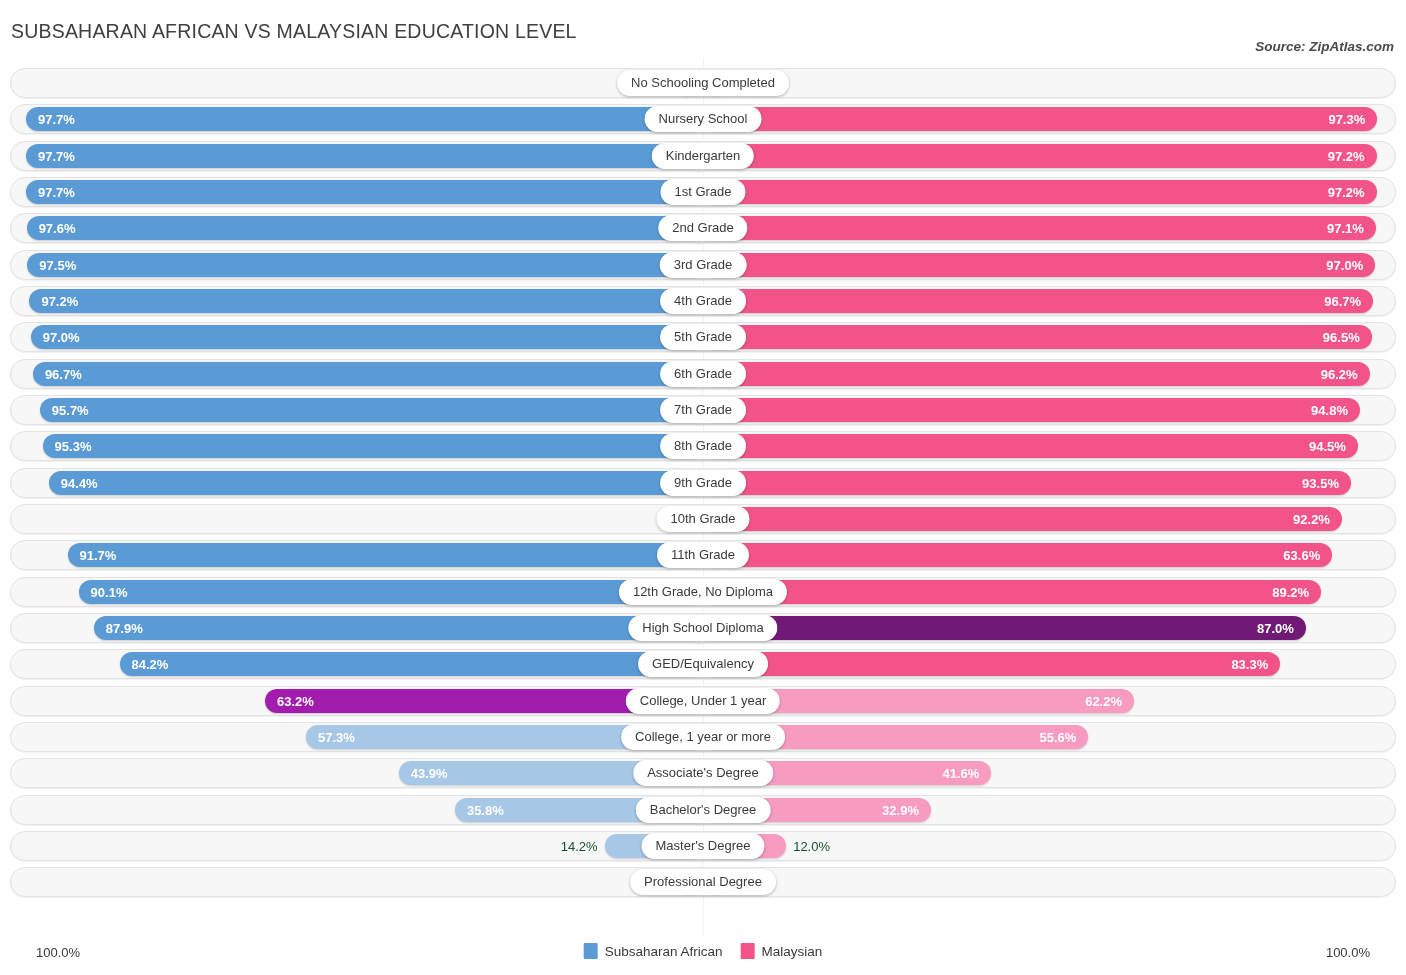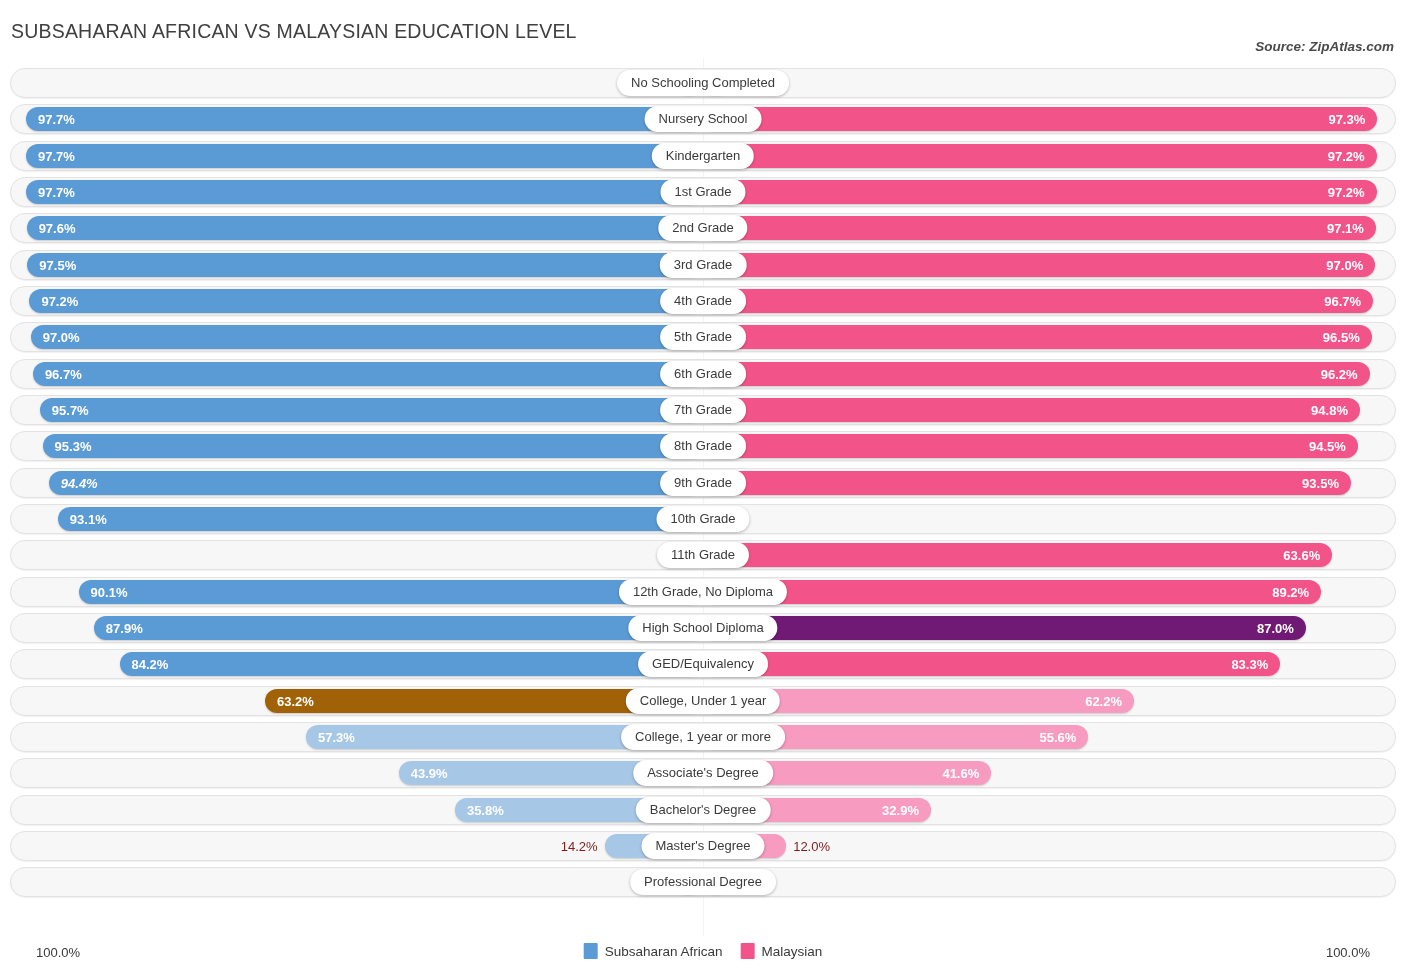--- a/index.html
+++ b/index.html
@@ -101,21 +101,21 @@
   .bar-val {
     position: absolute;
     top: 50%;
     transform: translateY(-50%);
     font-size: 13px;
     font-weight: bold;
     white-space: nowrap;
     line-height: 1;
   }
   .bar-val.inside  { color: #ffffff; }
-  .bar-val.outside { color: #7f1d1d; font-weight: normal; }
+  .bar-val.outside { color: #14532d; font-weight: normal; }
 
   .bar-val.left.inside   { left: 12px; }
   .bar-val.left.outside  { right: calc(100% + 7px); }
   .bar-val.right.inside  { right: 12px; }
   .bar-val.right.outside { left: calc(100% + 7px); }
 
   .cat-pill {
     position: absolute;
     top: 50%;
     left: 50%;
@@ -290,37 +290,40 @@
         <div class="bar left" style="width: 660.429px; background: rgb(91, 155, 213);">
           <span class="bar-val left inside">95.3%</span>
         </div>
         <div class="bar right" style="width: 654.885px; background: rgb(242, 84, 138);">
           <span class="bar-val right inside">94.5%</span>
         </div>
         <div class="cat-pill">8th Grade</div>
       </div>
       <div class="row" style="top: 409.63px;">
         <div class="track"></div>
-        <div class="bar left" style="width: 654.192px; background: rgb(91, 155, 213); font-style: italic;">
+        <div class="bar left" style="width: 654.192px; background: rgb(91, 155, 213);">
           <span class="bar-val left inside">94.4%</span>
         </div>
         <div class="bar right" style="width: 647.955px; background: rgb(242, 84, 138);">
           <span class="bar-val right inside">93.5%</span>
         </div>
         <div class="cat-pill">9th Grade</div>
       </div>
       <div class="row" style="top: 445.96px;">
         <div class="track"></div>
-        <div class="bar left" style="width: 645.183px; background: rgb(91, 155, 213);">
-          <span class="bar-val left inside">93.1%</span>
+        <div class="bar right" style="width: 638.946px; background: rgb(242, 84, 138);">
+          <span class="bar-val right inside">92.2%</span>
         </div>
         <div class="cat-pill">10th Grade</div>
       </div>
       <div class="row" style="top: 482.29px;">
         <div class="track"></div>
+        <div class="bar left" style="width: 635.481px; background: rgb(91, 155, 213);">
+          <span class="bar-val left inside">91.7%</span>
+        </div>
         <div class="bar right" style="width: 629.244px; background: rgb(242, 84, 138);">
           <span class="bar-val right inside">63.6%</span>
         </div>
         <div class="cat-pill">11th Grade</div>
       </div>
       <div class="row" style="top: 518.62px;">
         <div class="track"></div>
         <div class="bar left" style="width: 624.393px; background: rgb(91, 155, 213);">
           <span class="bar-val left inside">90.1%</span>
         </div>
@@ -344,21 +347,21 @@
         <div class="bar left" style="width: 583.506px; background: rgb(91, 155, 213);">
           <span class="bar-val left inside">84.2%</span>
         </div>
         <div class="bar right" style="width: 577.269px; background: rgb(242, 84, 138);">
           <span class="bar-val right inside">83.3%</span>
         </div>
         <div class="cat-pill">GED/Equivalency</div>
       </div>
       <div class="row" style="top: 627.61px;">
         <div class="track"></div>
-        <div class="bar left" style="width: 437.976px; background: #a16207;">
+        <div class="bar left" style="width: 437.976px; background: #a21caf;">
           <span class="bar-val left inside">63.2%</span>
         </div>
         <div class="bar right" style="width: 431.046px; background: rgb(247, 155, 192);">
           <span class="bar-val right inside">62.2%</span>
         </div>
         <div class="cat-pill">College, Under 1 year</div>
       </div>
       <div class="row" style="top: 663.94px;">
         <div class="track"></div>
         <div class="bar left" style="width: 397.089px; background: rgb(167, 199, 231);">

